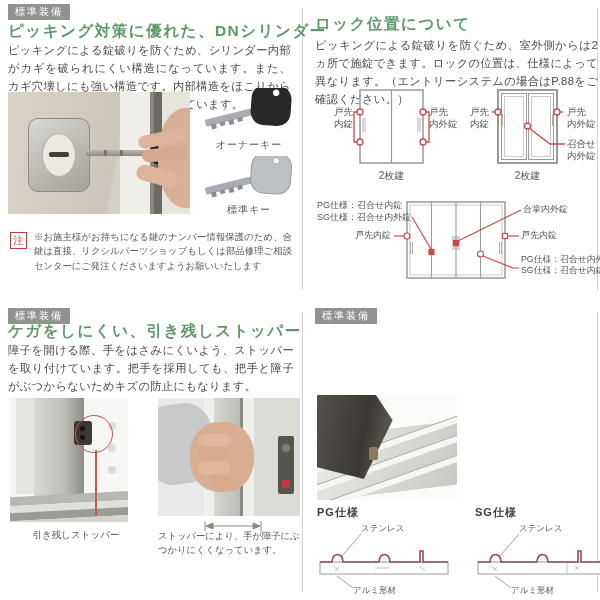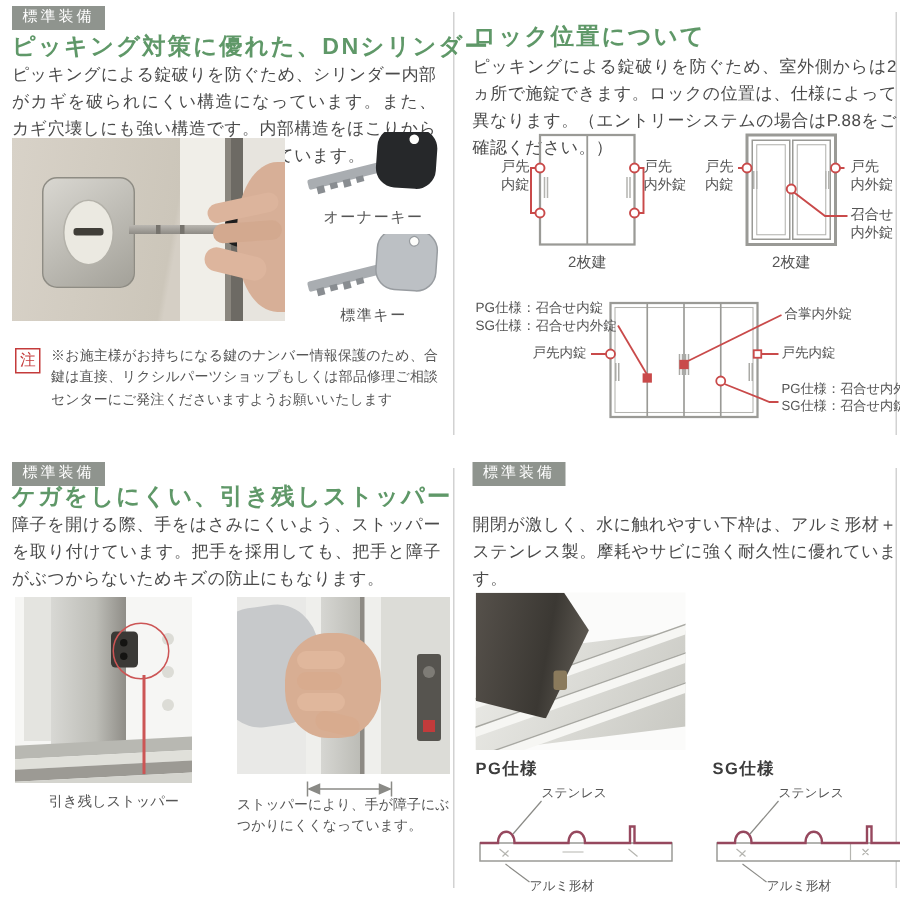--- a/index.html
+++ b/index.html
@@ -227,21 +227,20 @@
           <path d="M2,6 l7,-3 v6 z"></path>
           <path d="M56,6 l-7,-3 v6 z"></path>
         </g>
       </svg>
     </div>
     <span class="cap" style="left:150px;top:222px;width:148px;font-size:9.3px;">ストッパーにより、手が障子にぶつかりにくくなっています。</span>
   </section>
 
   <section class="q" style="left:315px;top:308px;width:283px;height:290px;">
     <span class="badge" style="left:0;top:0;">標準装備</span>
-    <p class="bodytxt" style="left:0;top:34px;width:283px;margin:0;">開閉が激しく、水に触れやすい下枠は、アルミ形材＋ステンレス製。摩耗やサビに強く耐久性に優れています。</p>
 
     <div class="photo" style="left:2px;top:87px;width:140px;height:105px;background:#fbfbfa;">
       <div class="abs" style="left:0;top:34px;width:100%;height:64px;background:linear-gradient(120deg,#ebebe7,#c9c9c3);transform:skewY(-7deg);">
         <div class="abs" style="left:-20%;top:16%;width:150%;height:6px;background:#f6f6f3;border-top:1px solid #a8a8a2;transform:rotate(-13deg);"></div>
         <div class="abs" style="left:-20%;top:46%;width:150%;height:6px;background:#f6f6f3;border-top:1px solid #a8a8a2;transform:rotate(-13deg);"></div>
         <div class="abs" style="left:-20%;top:76%;width:150%;height:6px;background:#f6f6f3;border-top:1px solid #a8a8a2;transform:rotate(-13deg);"></div>
       </div>
       <div class="abs" style="left:0;top:0;width:54%;height:80%;background:linear-gradient(100deg,#56514b,#3b3833 60%,#6a655d);clip-path:polygon(0 0,78% 0,100% 30%,62% 100%,0 86%);"></div>
       <div class="abs" style="left:52px;top:52px;width:9px;height:13px;background:#8a7a5c;border-radius:2px;"></div>
     </div>

